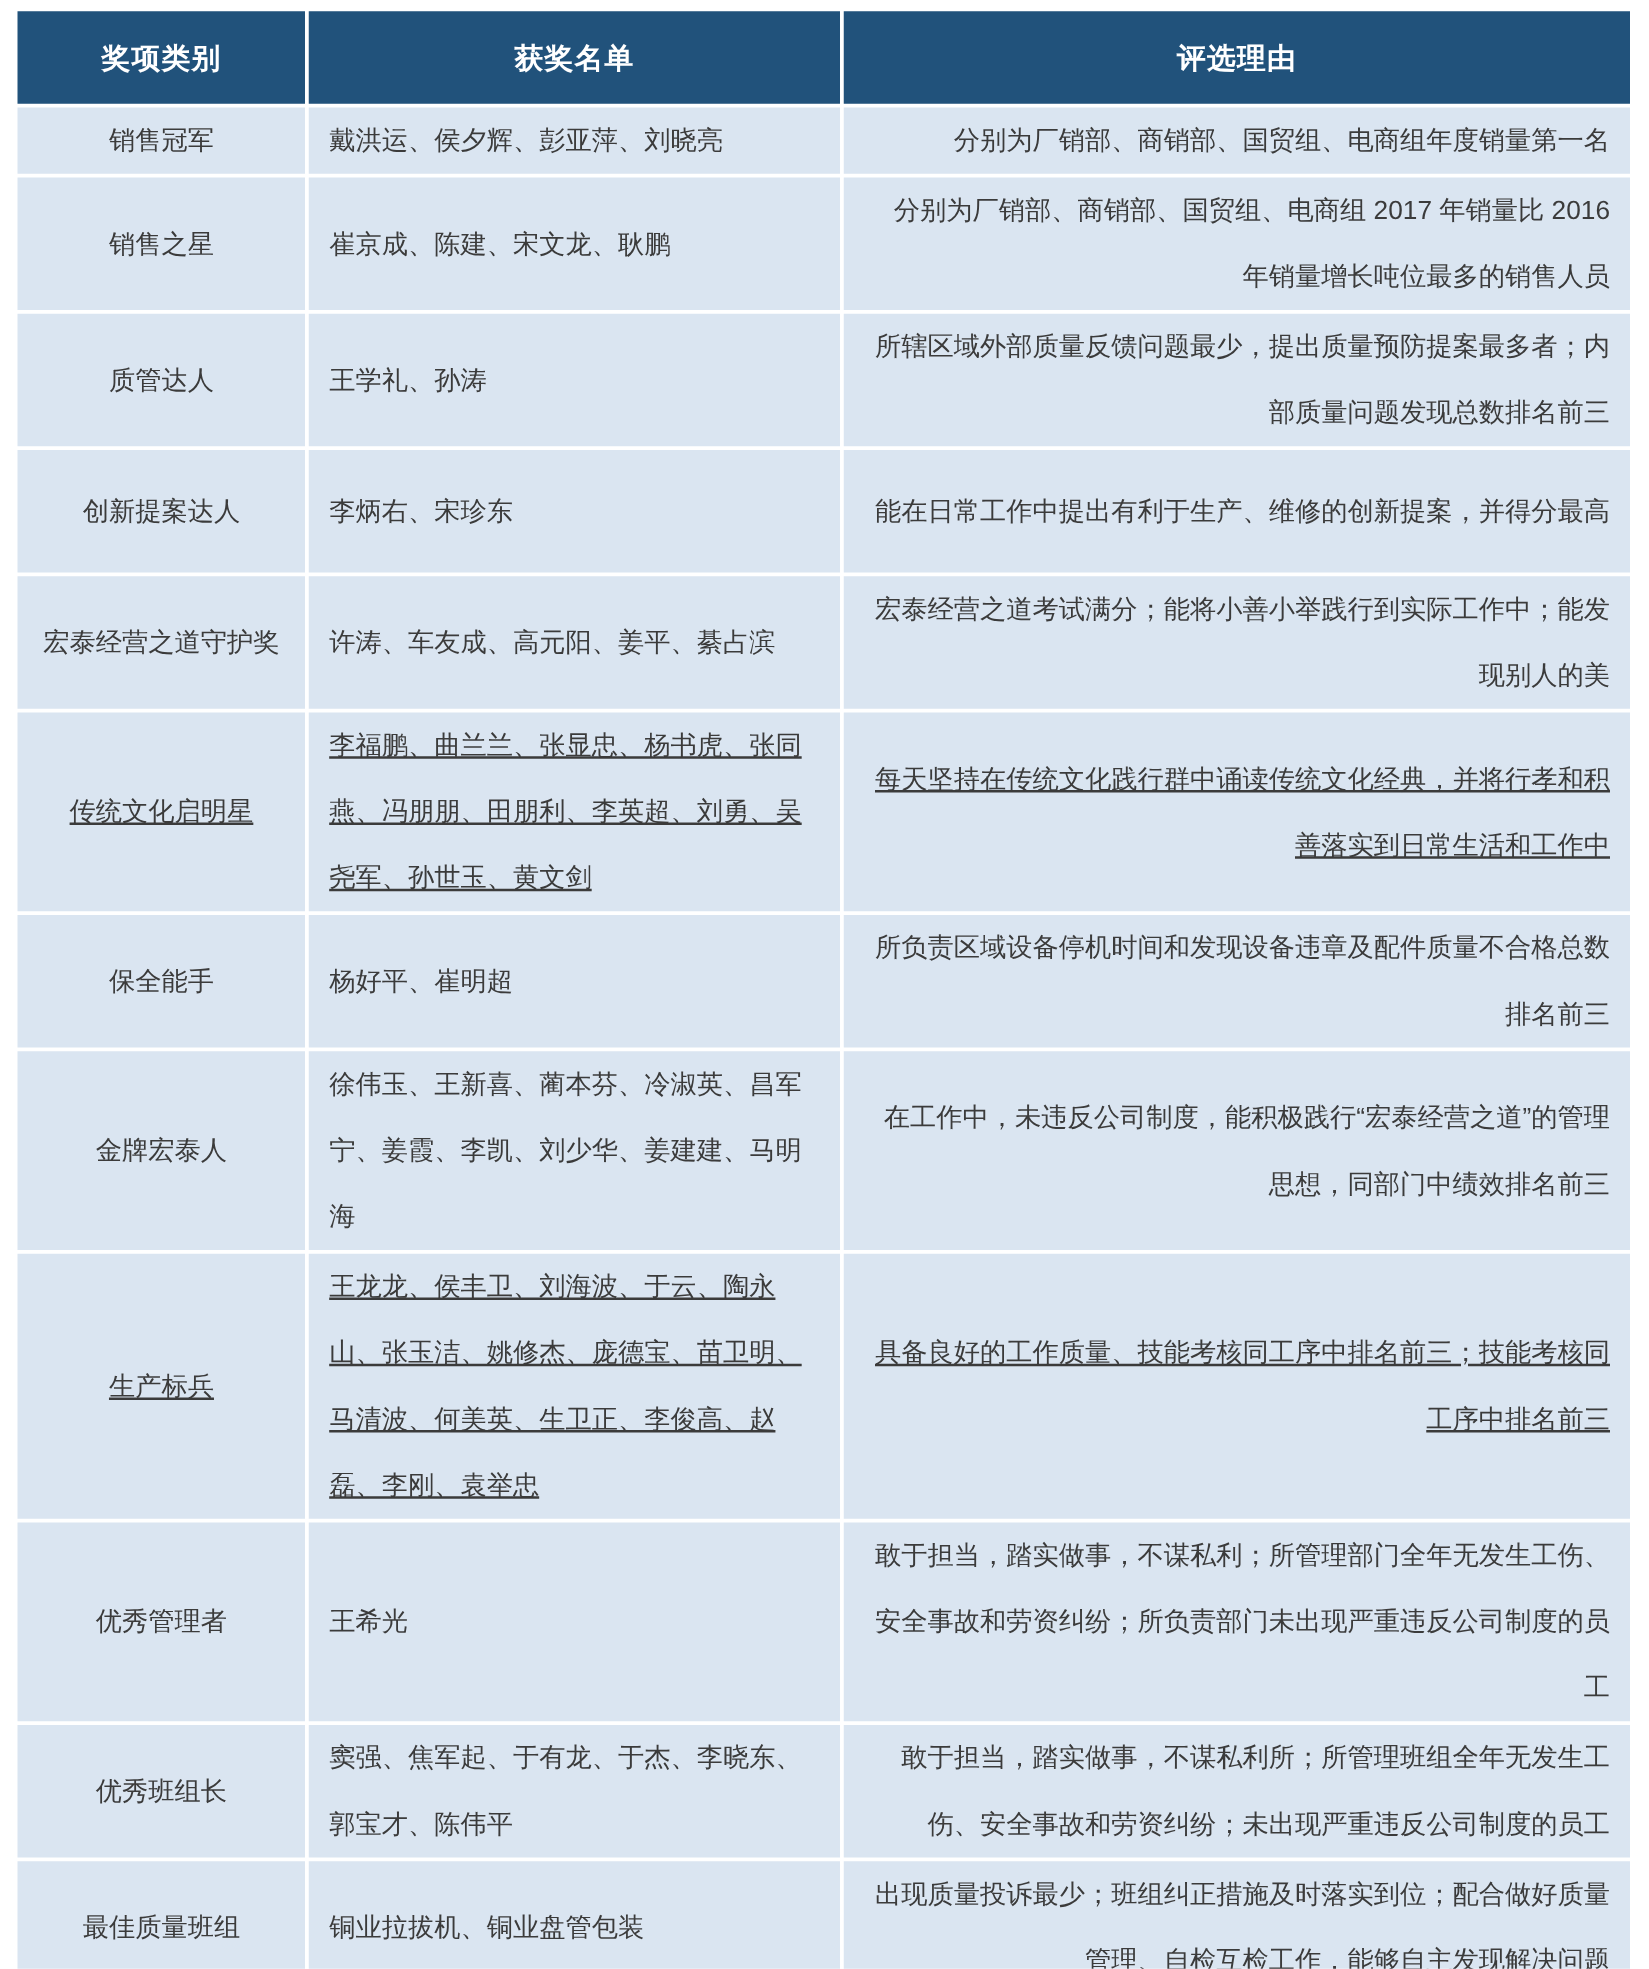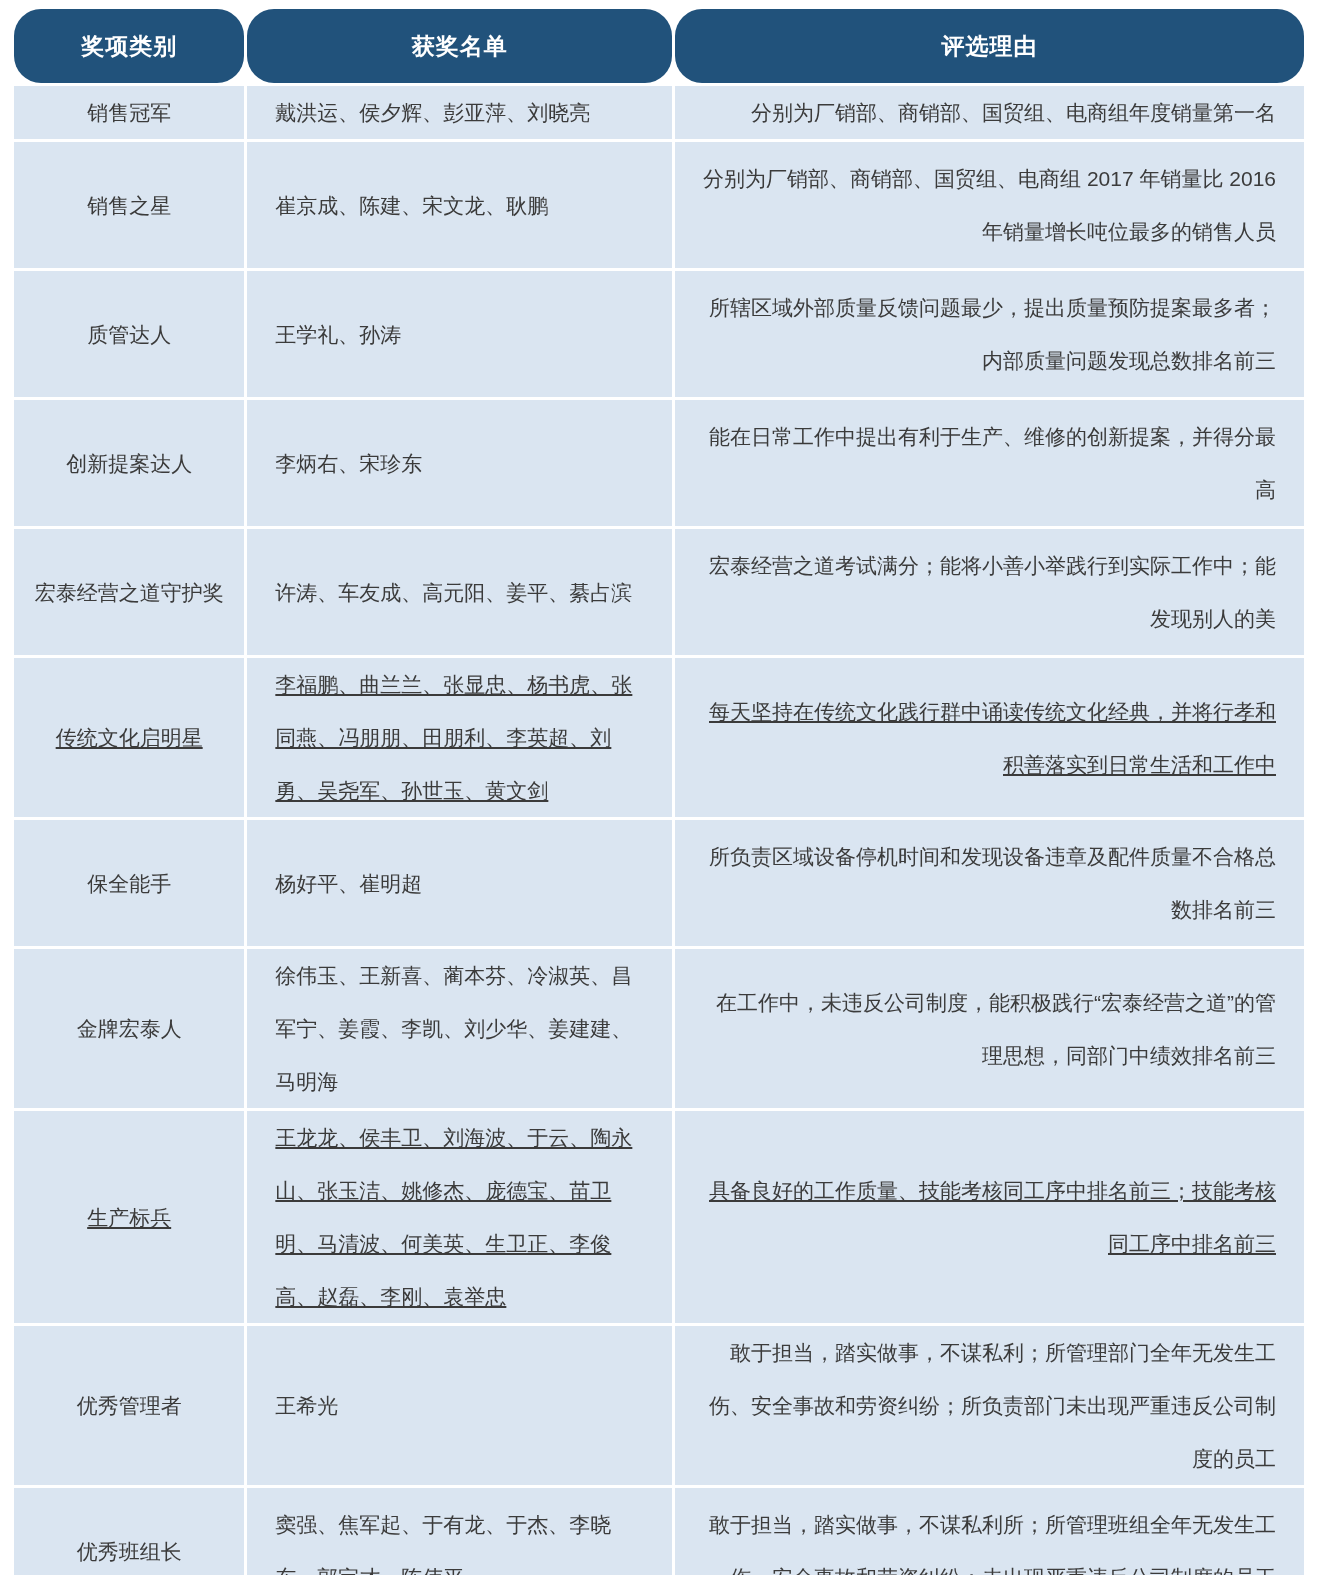--- a/index.html
+++ b/index.html
@@ -26,36 +26,35 @@
     overflow: hidden;
   }
   th {
     background: #21527B;
     color: #FFFFFF;
     font-size: 23px;
     font-weight: bold;
     height: 74px;
     text-align: center;
     letter-spacing: 1px;
-    border-radius: 27px;
   }
   td {
     color: #3B3B3B;
     font-size: 21px;
     line-height: 53px;
-    padding: 0 28px;
+    padding: 0 16px;
   }
   td.cat {
     text-align: center;
     padding: 0 16px;
   }
   td.names { text-align: left; }
   td.reason { text-align: right; }
   tr.h1 td { height: 53px; }
-  tr.h2 td { height: 126px; }
+  tr.h2 td { height: 98px; }
   tr.h3 td { height: 158px; text-decoration: underline; }
 </style>
 </head>
 <body>
 
 <div class="page">
   <table class="awards">
     <colgroup>
       <col style="width:230px">
       <col style="width:424px">

